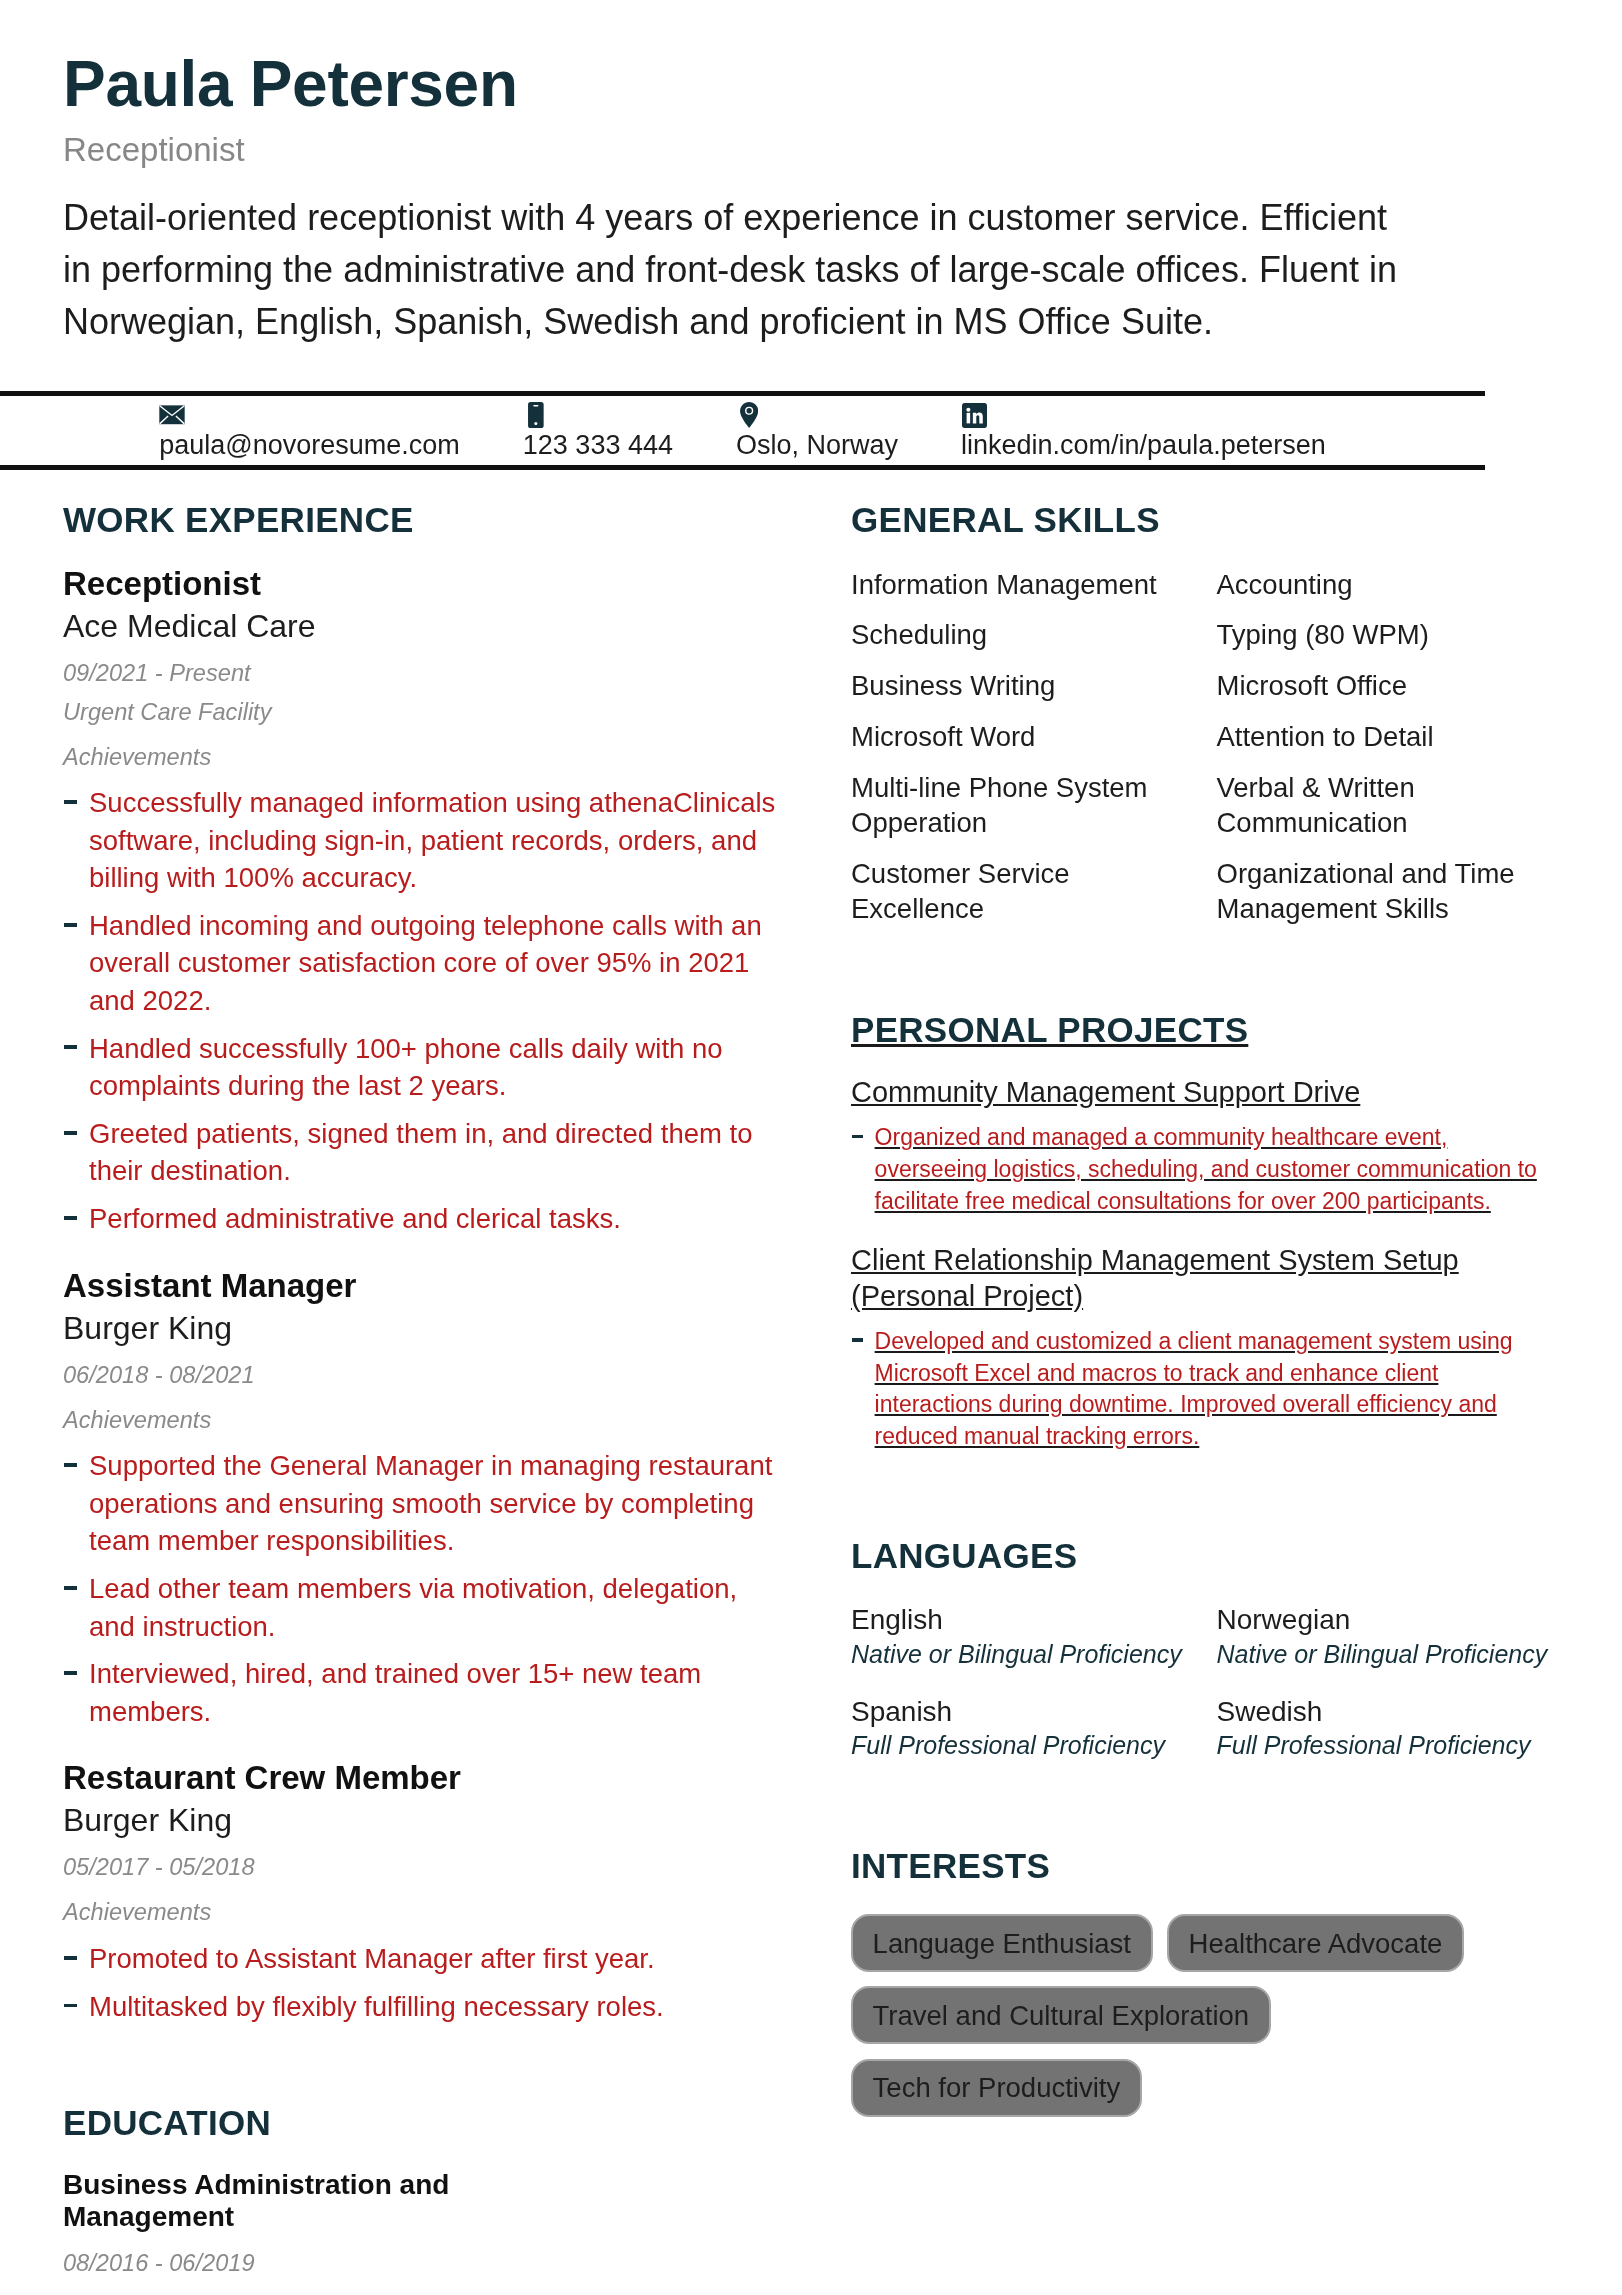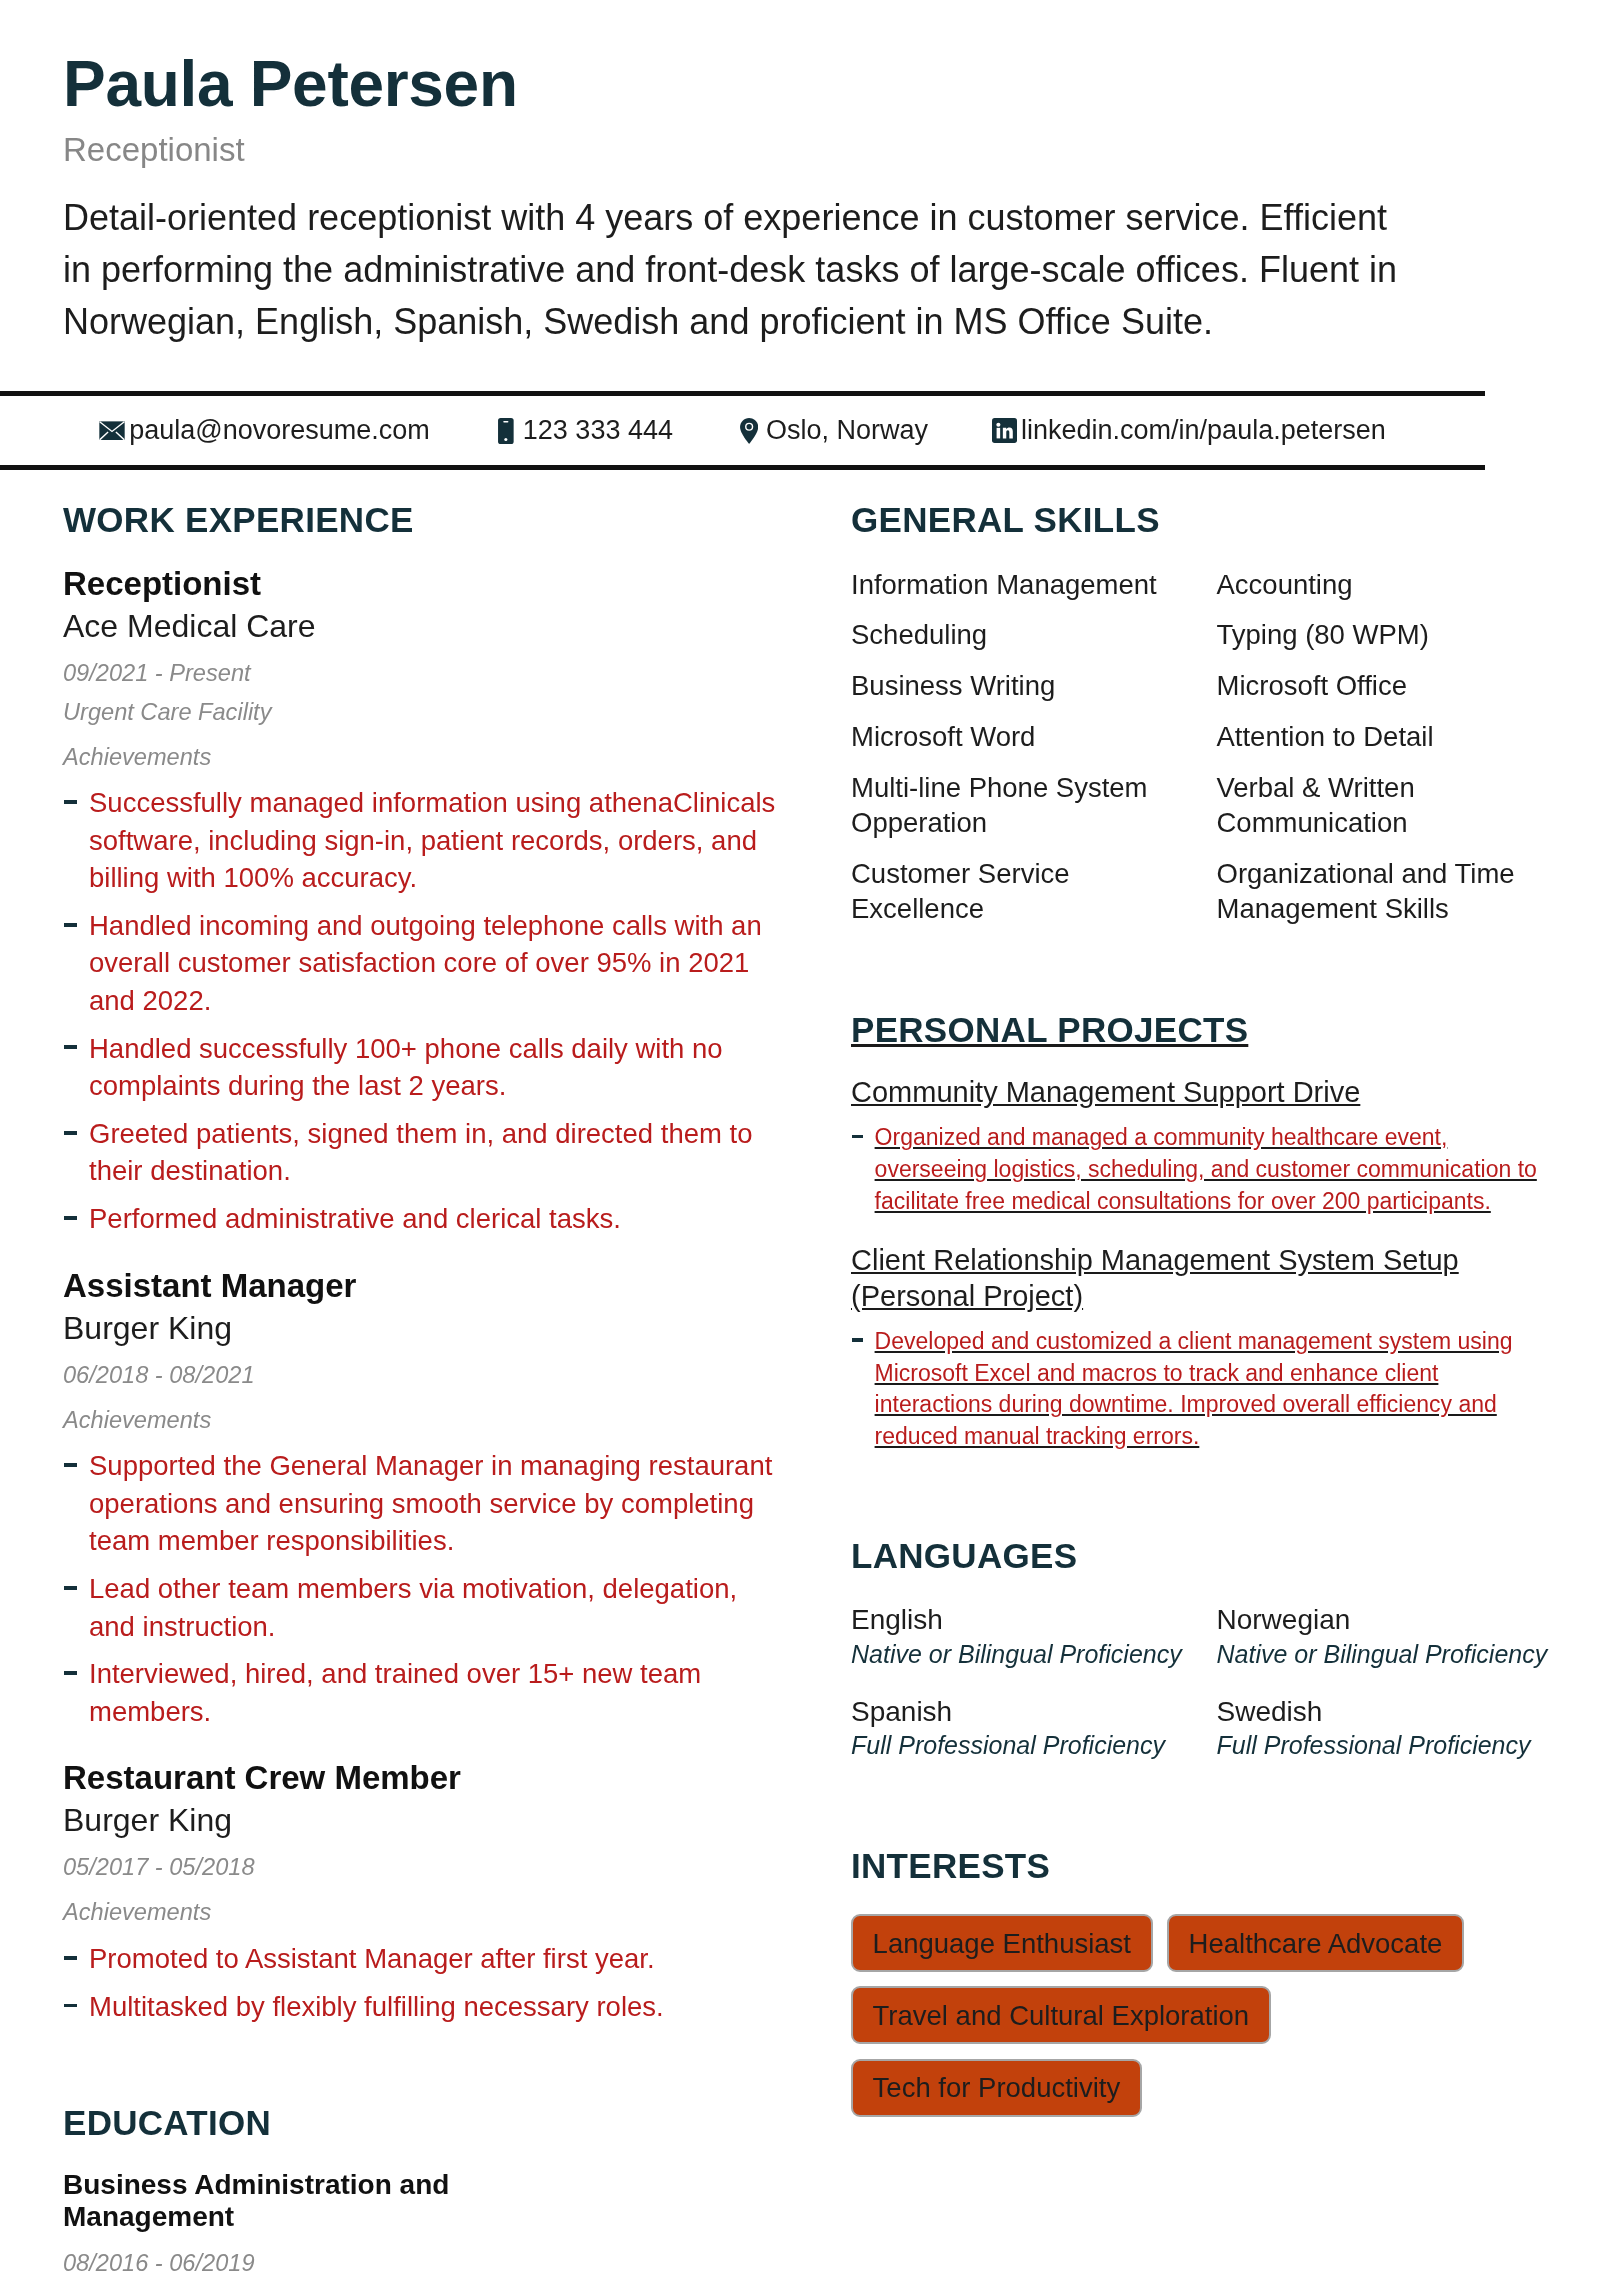--- a/index.html
+++ b/index.html
@@ -66,22 +66,23 @@
     display: flex;
     align-items: center;
     justify-content: center;
     gap: 63px;
     height: 69px;
     padding: 0 63px;
   }
 
   .contact-item {
     display: flex;
-    align-items: center;
+    align-items: flex-start;
     gap: 4px;
+    flex-direction: column;
   }
 
   .contact-icon {
     width: 26px;
     height: 26px;
     flex: 0 0 26px;
     display: flex;
     align-items: center;
     justify-content: center;
   }
@@ -280,26 +281,26 @@
   .interest-tags {
     display: flex;
     flex-wrap: wrap;
     gap: 14.4px;
     margin-top: 29px;
     max-width: 654px;
   }
 
   .interest-tag {
     border: 2px solid #a6a6a6;
-    border-radius: 9px;
+    border-radius: 18px;
     padding: 10.5px 19.6px;
     font-size: 27.5px;
     color: #1d1d1d;
     line-height: 1.2;
-    background: #c2410c;
+    background: #737373;
     white-space: nowrap;
   }
 </style>
 </head>
 <body>
 
 <div class="page">
 
   <div class="header">
     <div class="full-name">Paula Petersen</div>

